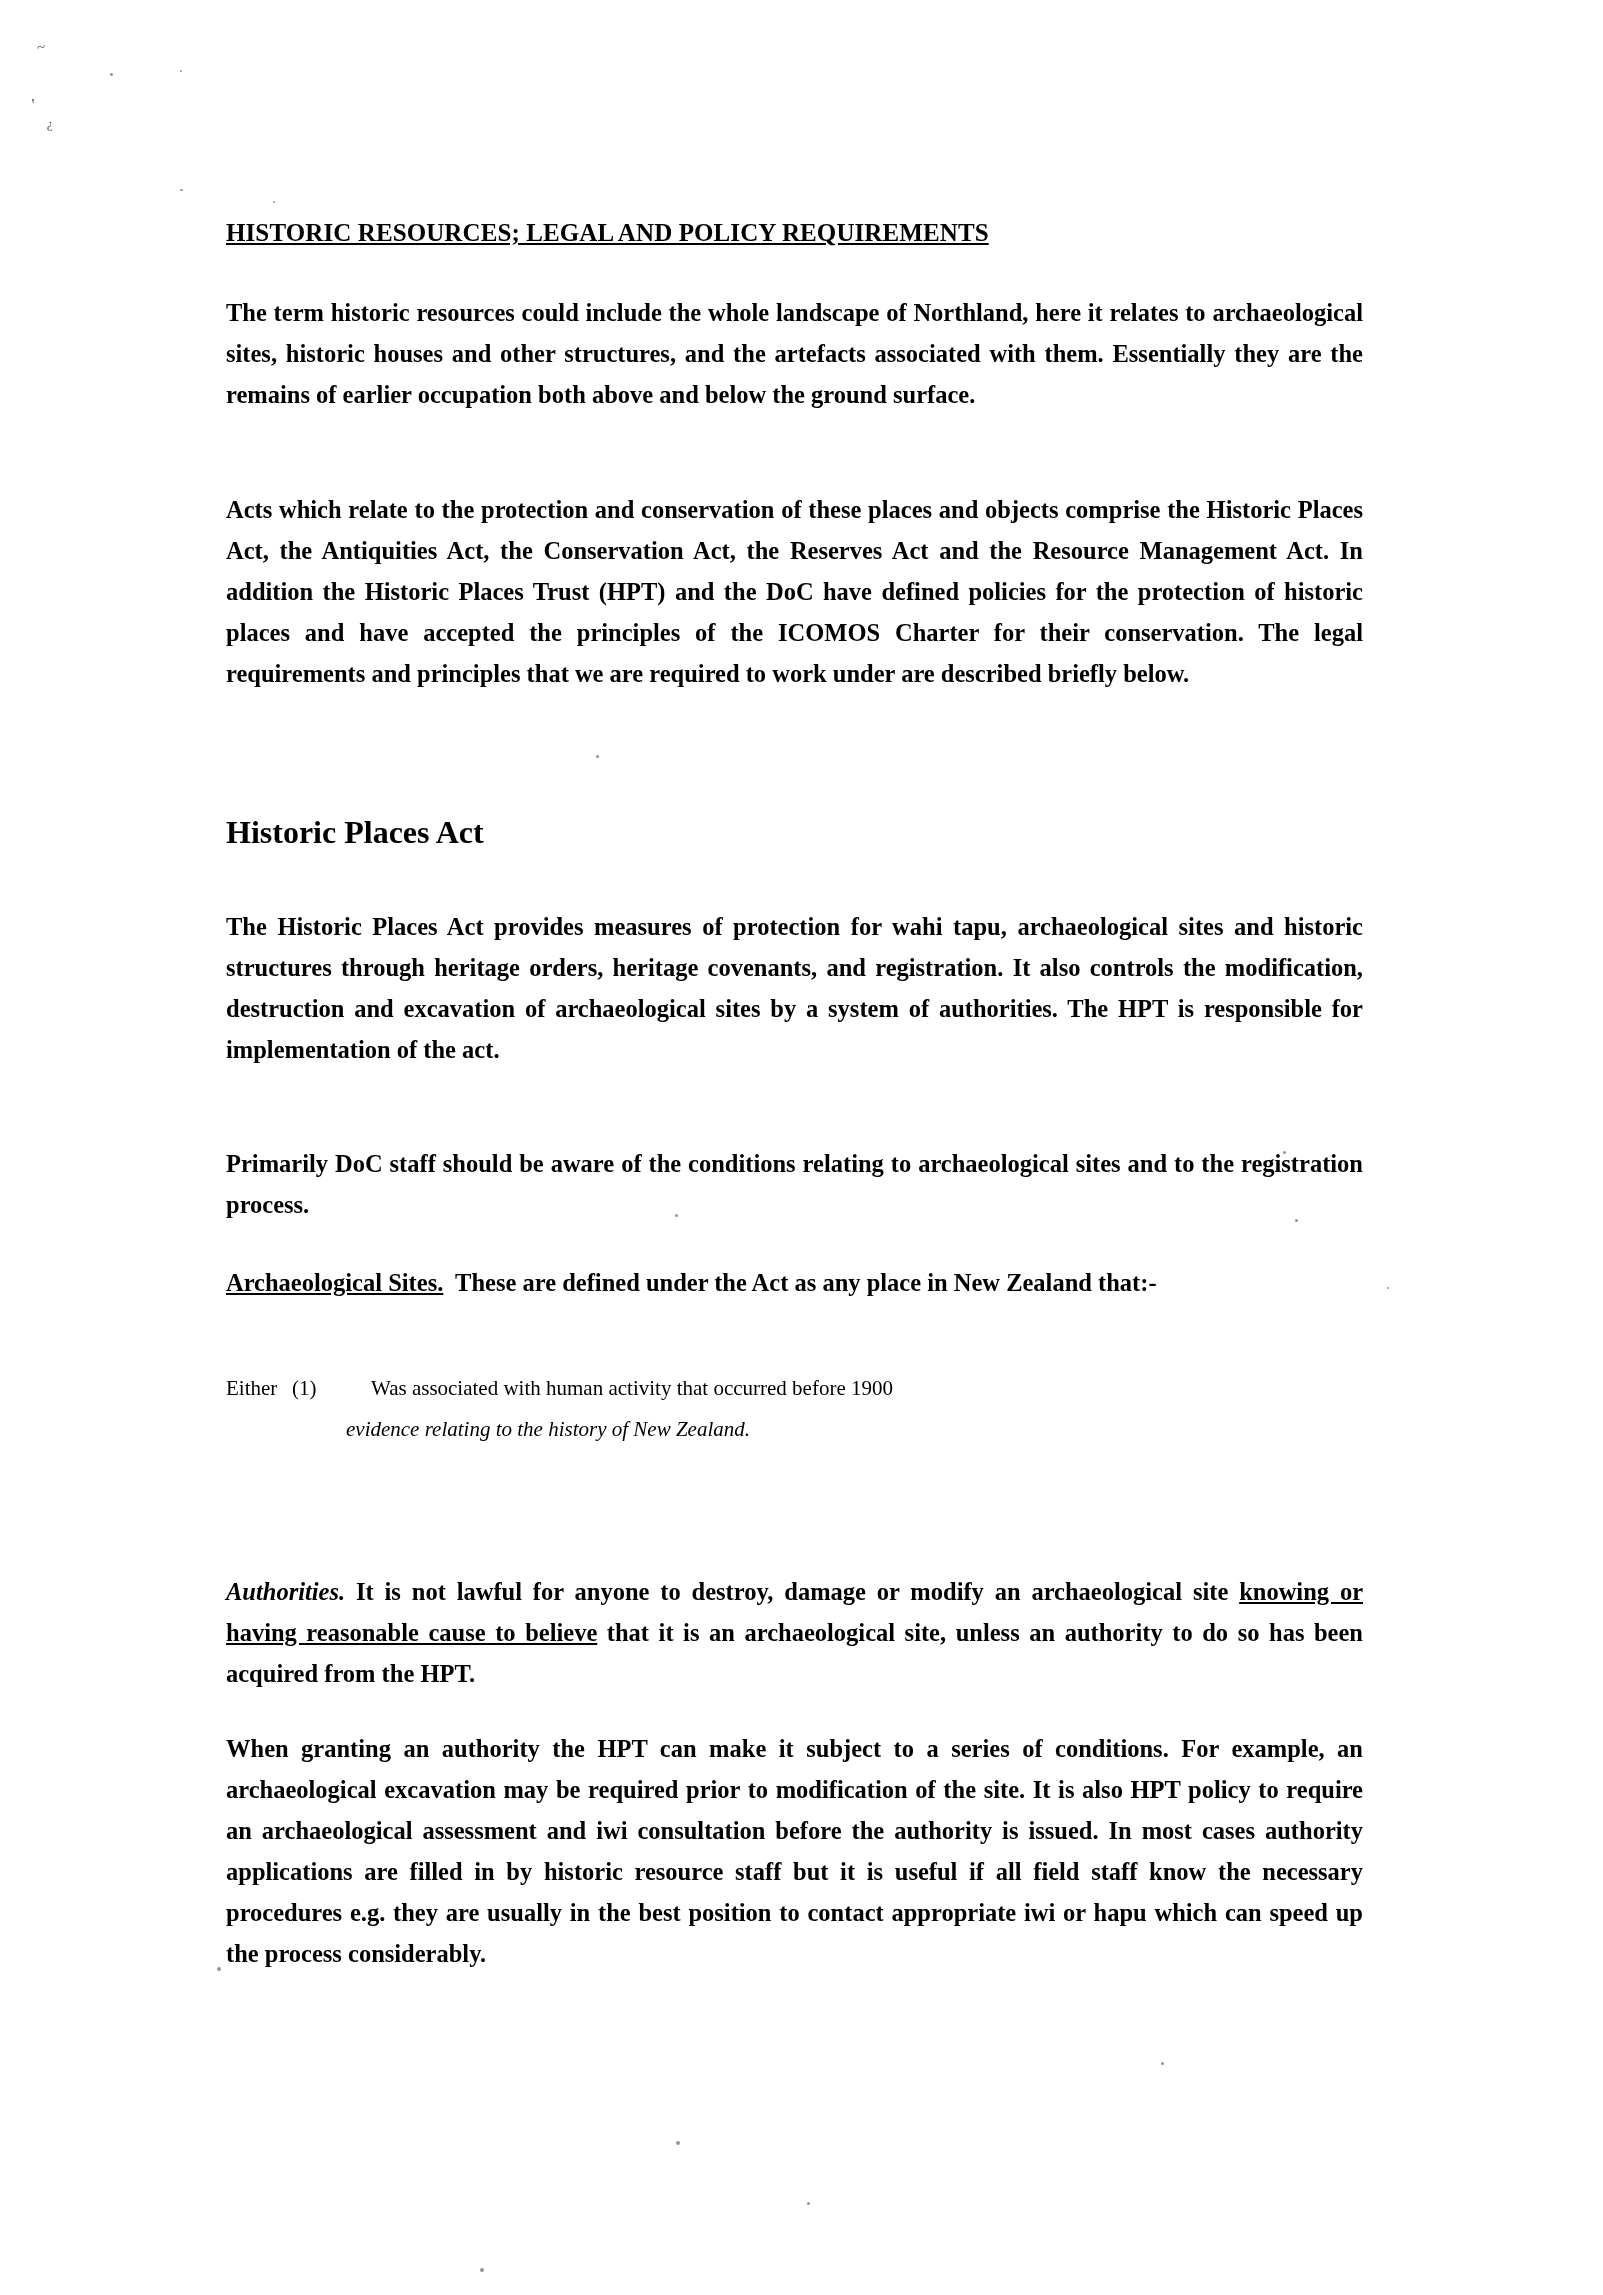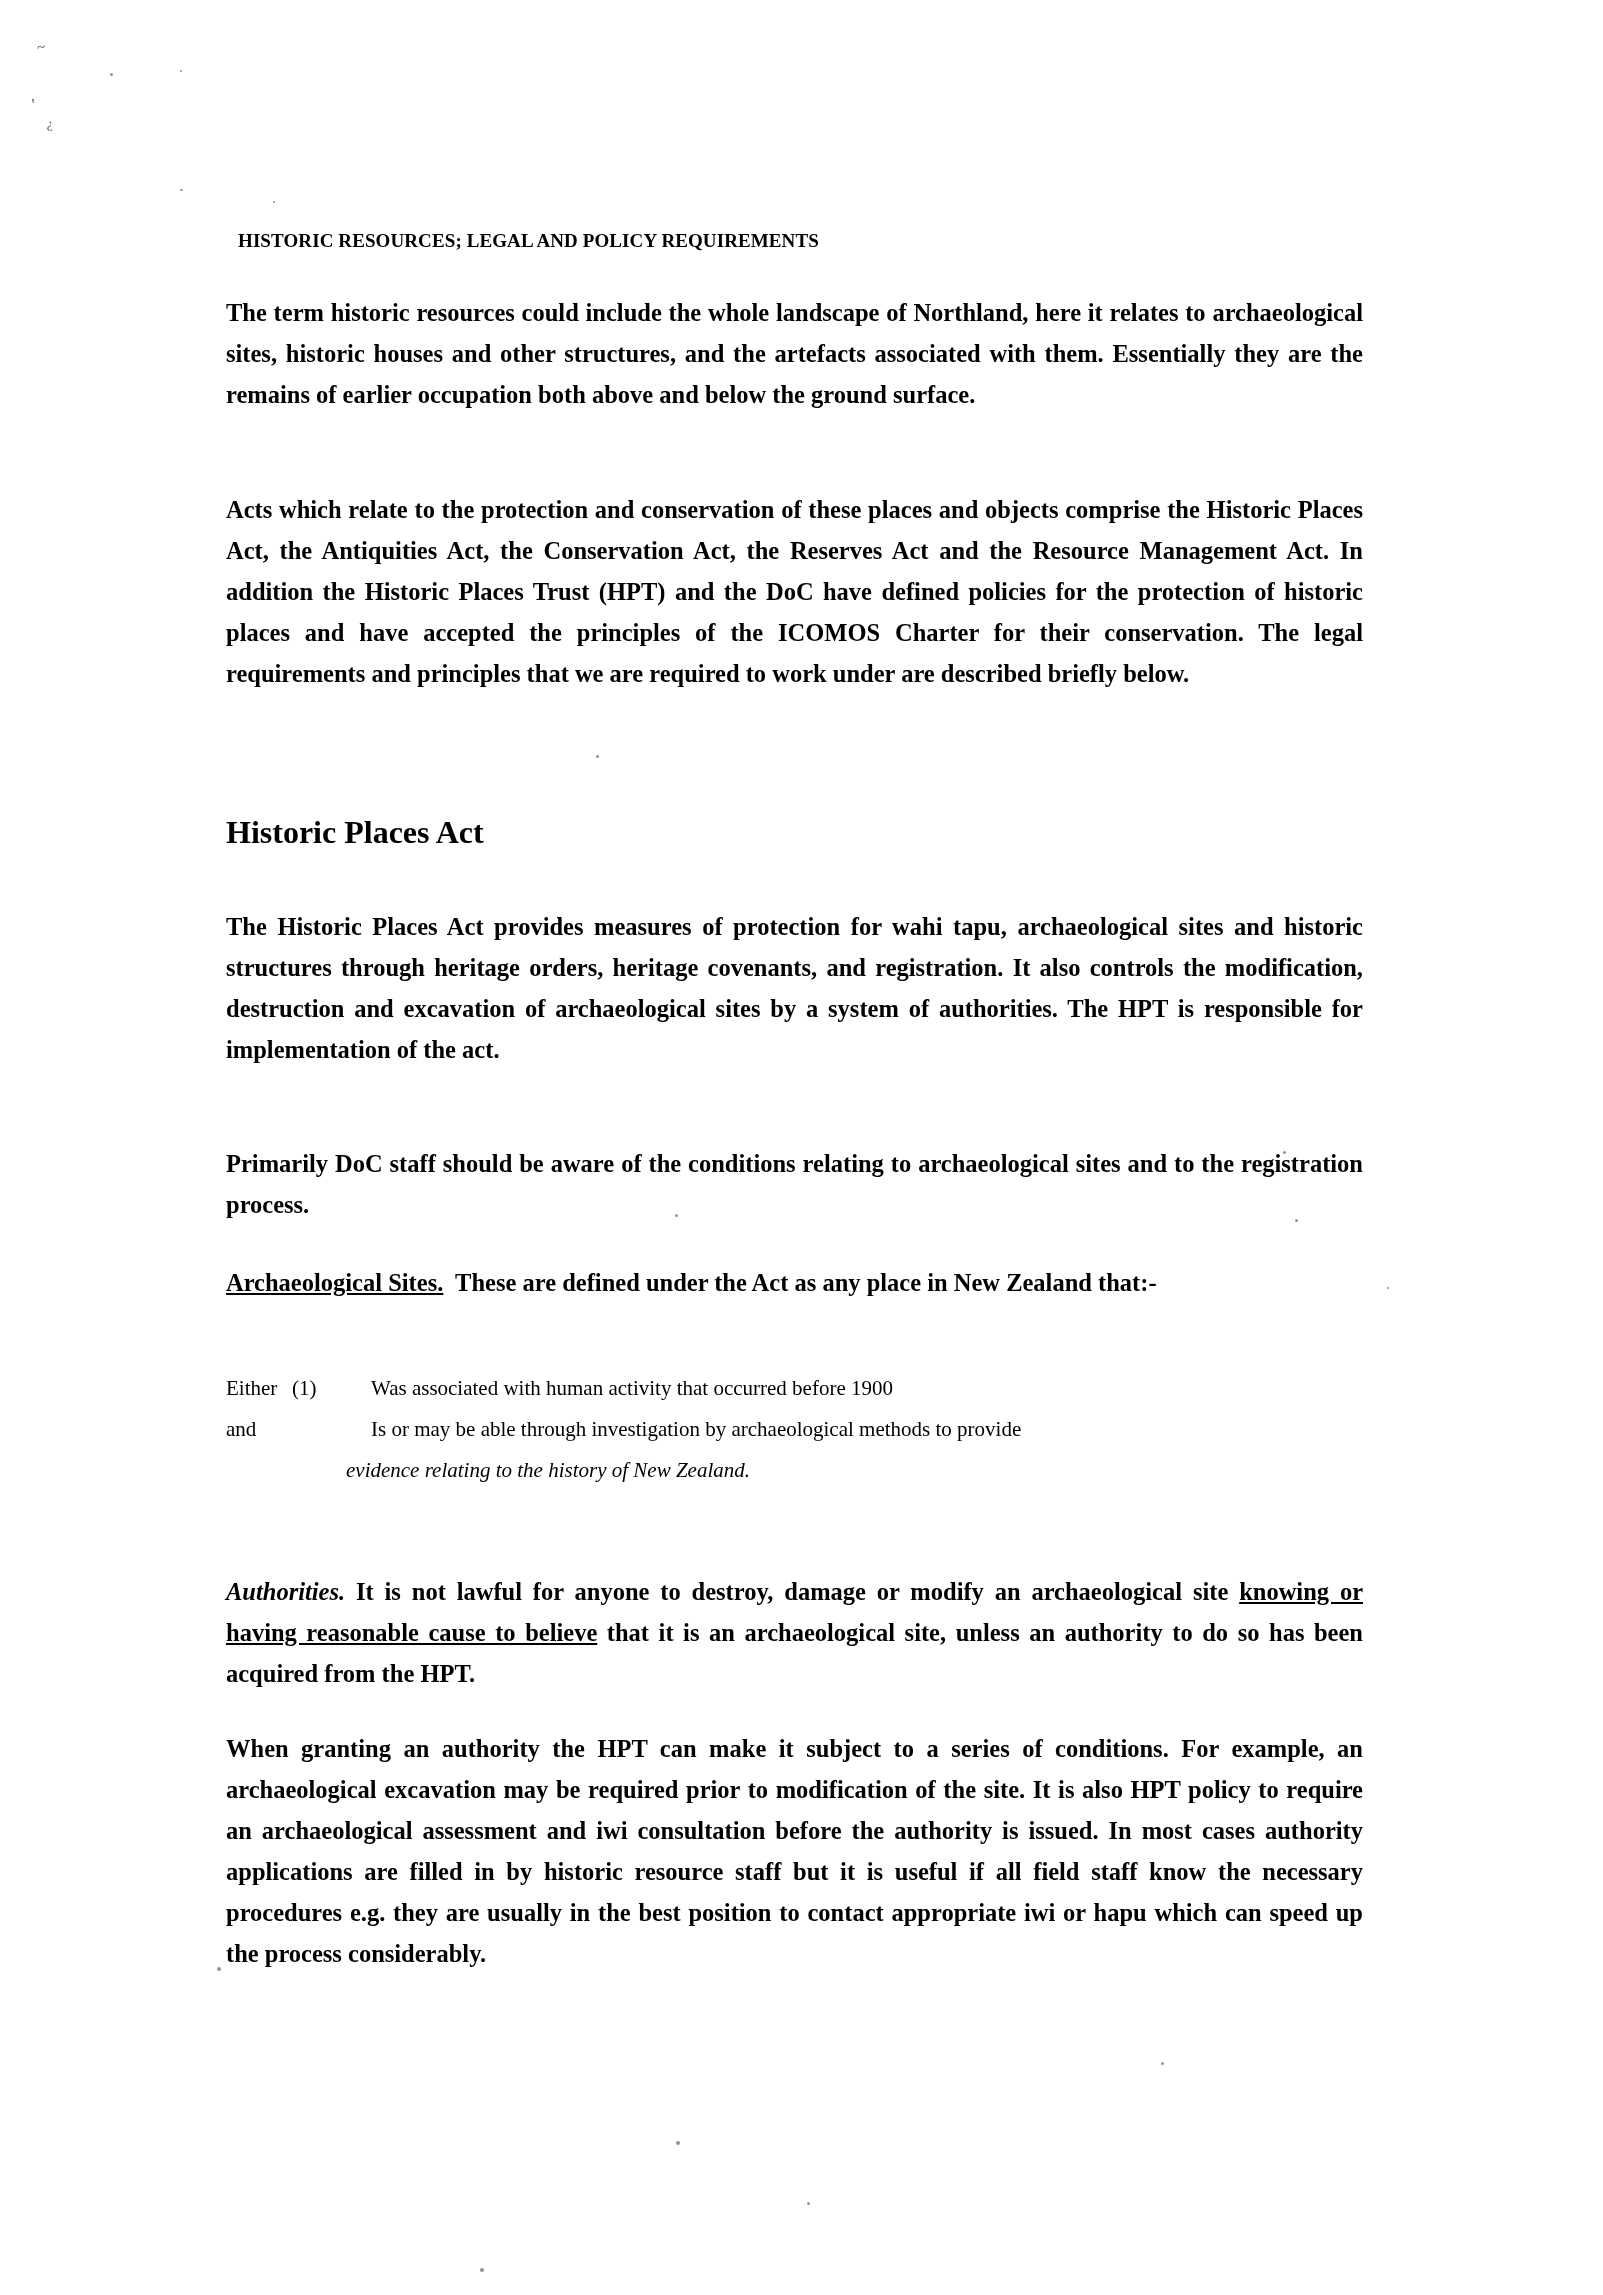--- a/index.html
+++ b/index.html
@@ -37,31 +37,32 @@
   }
 
   .content {
     position: absolute;
     left: 226px;
     top: 0;
     width: 1137px;
   }
 
   h1.doc-title {
-    font-size: 19px;
+    font-size: 25px;
     font-weight: bold;
     letter-spacing: 0.1px;
-    margin: 12px;
+    margin: 0;
     padding: 0;
     position: absolute;
     top: 218px;
     left: 0;
     width: 1137px;
     line-height: 1.2;
     white-space: nowrap;
+    text-decoration: underline;
   }
 
   p.para {
     position: absolute;
     left: 0;
     width: 1137px;
     margin: 0;
     padding: 0;
     font-size: 24.5px;
     line-height: 41px;
@@ -153,25 +154,20 @@
     <p class="para" style="top:1262px;">
       <span class="u">Archaeological Sites.</span><span>&nbsp; </span><span>These are defined under the Act as any place in New Zealand that:-</span>
     </p>
 
     <div class="clause-list" style="top:1368px;">
       <div class="clause-row">
         <span class="clause-key">Either</span>
         <span class="clause-num">(1)</span>
         <span class="clause-text">Was associated with human activity that occurred before 1900</span>
       </div>
-      <div class="clause-row">
-        <span class="clause-key">and</span>
-        <span class="clause-num"></span>
-        <span class="clause-text">Is or may be able through investigation by archaeological methods to provide</span>
-      </div>
       <div class="clause-cont">evidence relating to the history of New Zealand.</div>
     </div>
 
     <p class="para" style="top:1571px;">
       <span class="it">Authorities.</span><span>&nbsp;</span><span>It is not lawful for anyone to destroy, damage or modify an archaeological site </span><span class="u">knowing or having reasonable cause to believe</span><span> that it is an archaeological site, unless an authority to do so has been acquired from the HPT.</span>
     </p>
 
     <p class="para" style="top:1728px;">When granting an authority the HPT can make it subject to a series of conditions. For example, an archaeological excavation may be required prior to modification of the site. It is also HPT policy to require an archaeological assessment and iwi consultation before the authority is issued. In most cases authority applications are filled in by historic resource staff but it is useful if all field staff know the necessary procedures e.g. they are usually in the best position to contact appropriate iwi or hapu which can speed up the process considerably.</p>
 
   </div>

